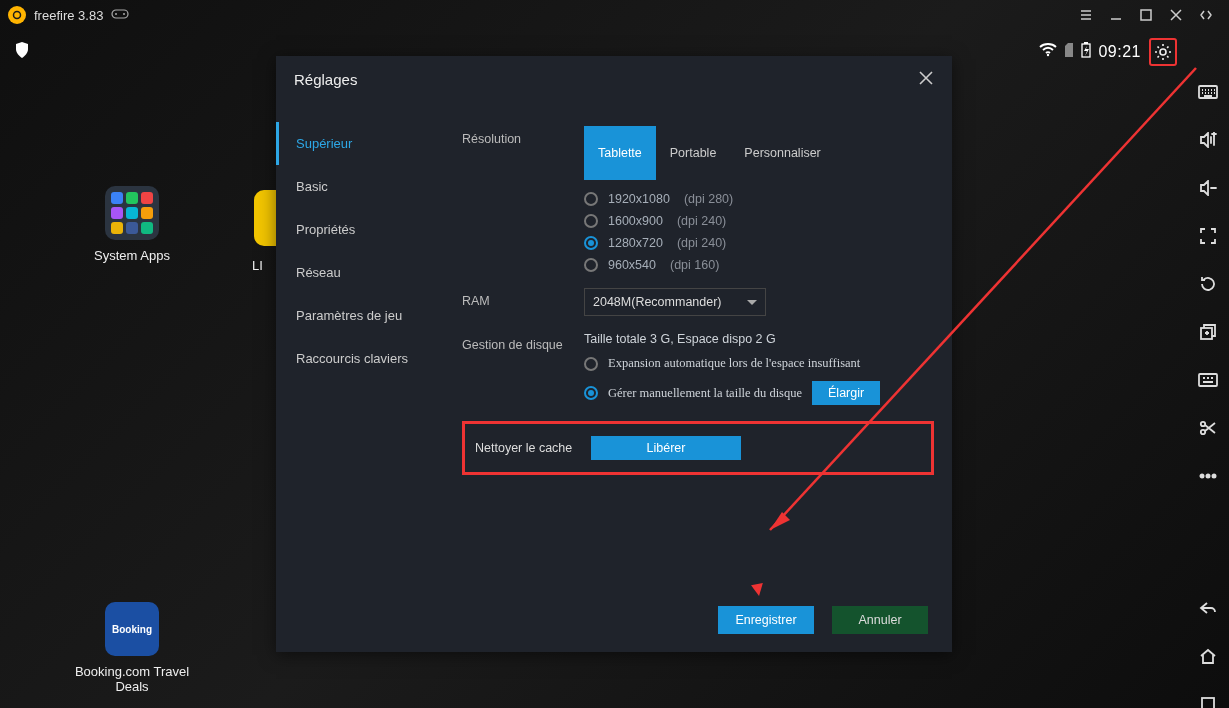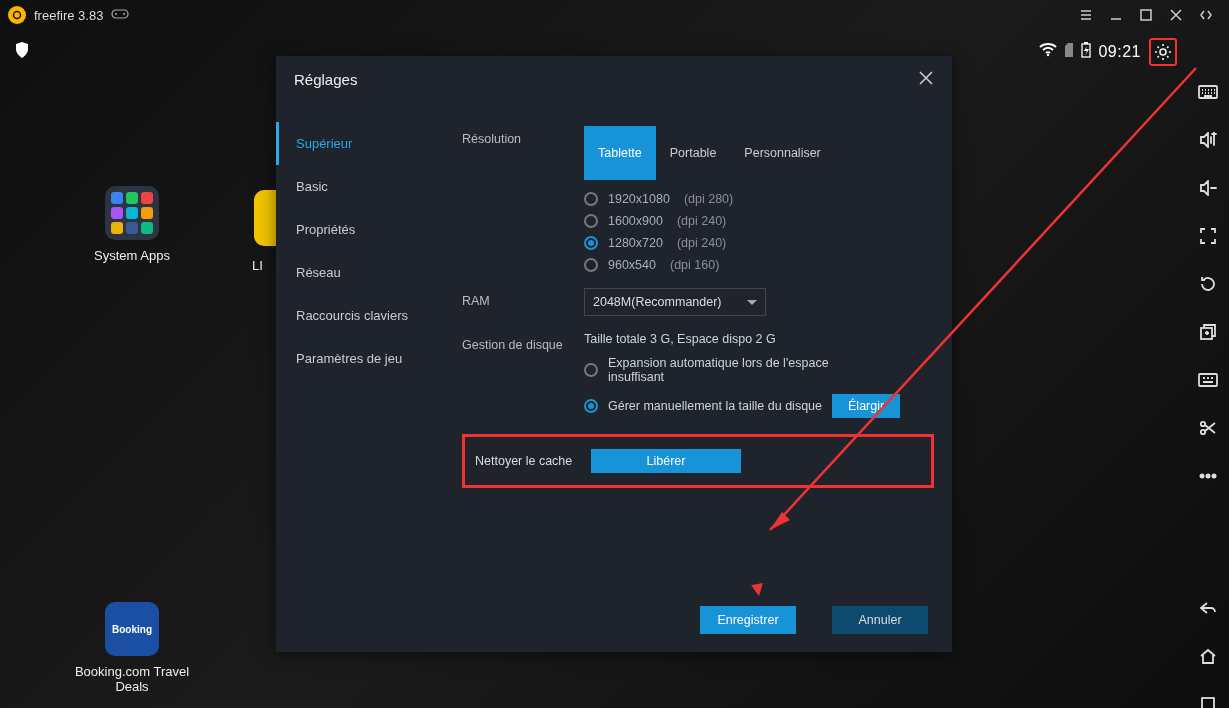--- a/index.html
+++ b/index.html
@@ -65,26 +65,26 @@
 .radio { width: 14px; height: 14px; border-radius: 50%; border: 2px solid #777; display: inline-block; position: relative; flex-shrink: 0; }
 .radio.on { border-color: #1993d8; }
 .radio.on::after { content: ""; position: absolute; inset: 2px; border-radius: 50%; background: #1993d8; }
 .dpi { color: #8a8f98; margin-left: 4px; }
 
 .dropdown { width: 182px; height: 28px; border: 1px solid #444; display: flex; align-items: center; padding: 0 8px; justify-content: space-between; color: #ddd; font-size: 12.5px; cursor: pointer; }
 .dropdown .arr { width: 0; height: 0; border-left: 5px solid transparent; border-right: 5px solid transparent; border-top: 5px solid #aaa; }
 
 .btn { padding: 5px 16px; font-size: 12.5px; cursor: pointer; border: none; }
 .btn.blue { background: #1993d8; color: #fff; }
-.btn.gray { background: #0c4a6e; color: #ddd; margin-left: 18px; }
+.btn.gray { background: #14532d; color: #ddd; }
 
 .disk-line { color: #cfd4da; font-size: 12.5px; margin-bottom: 10px; }
 .diskopts { display: flex; flex-direction: column; gap: 10px; }
 .diskopts .opt { display: flex; align-items: center; gap: 10px; color: #cfd4da; }
-.diskopts .opt .text { flex: 0 0 auto; max-width: 260px; }
+.diskopts .opt .text { flex: 0 0 auto; max-width: 260px; font-family: Liberation Serif, serif; }
 
 .cache-row { border: 3px solid #e33; padding: 12px 10px; display: flex; align-items: center; margin-top: 6px; }
 .cache-row .lbl2 { width: 116px; color: #ddd; }
 .cache-row .btn.blue { width: 150px; }
 
 .footer { position: absolute; bottom: 18px; right: 24px; display: flex; gap: 18px; }
 .footer .btn { width: 96px; height: 28px; }
 
 .annot-line { position: absolute; z-index: 20; pointer-events: none; }
 .arrowhead { position: absolute; width: 0; height: 0; border-left: 6px solid transparent; border-right: 6px solid transparent; border-top: 12px solid #e33; z-index: 21; pointer-events: none; }
@@ -276,22 +276,22 @@
           <path d="M2 2l12 12M14 2L2 14" stroke="#ccc" stroke-width="1.6"></path>
         </svg>
     </span>
   </div>
   <div class="body">
     <div class="sidebar">
       <div class="item active">Supérieur</div>
       <div class="item">Basic</div>
       <div class="item">Propriétés</div>
       <div class="item">Réseau</div>
+      <div class="item">Paramètres de jeu</div>
       <div class="item">Raccourcis claviers</div>
-      <div class="item">Paramètres de jeu</div>
     </div>
     <div class="content">
 
       <div class="row">
         <div class="lbl">Résolution</div>
         <div class="ctl">
           <div class="seg">
             <div class="s active">Tablette</div>
             <div class="s">Portable</div>
             <div class="s">Personnaliser</div>

